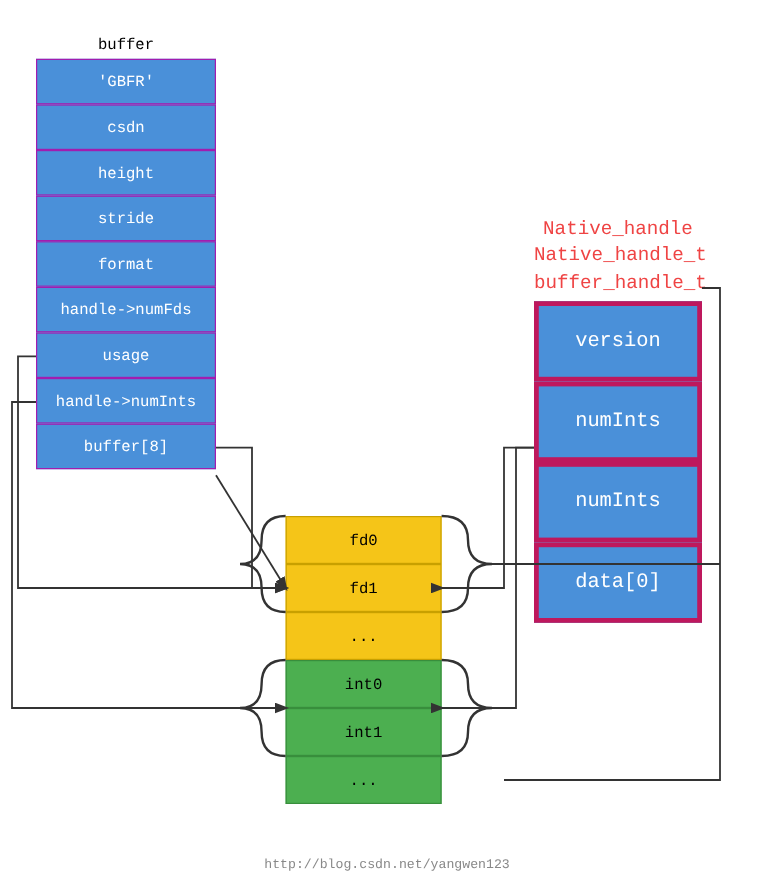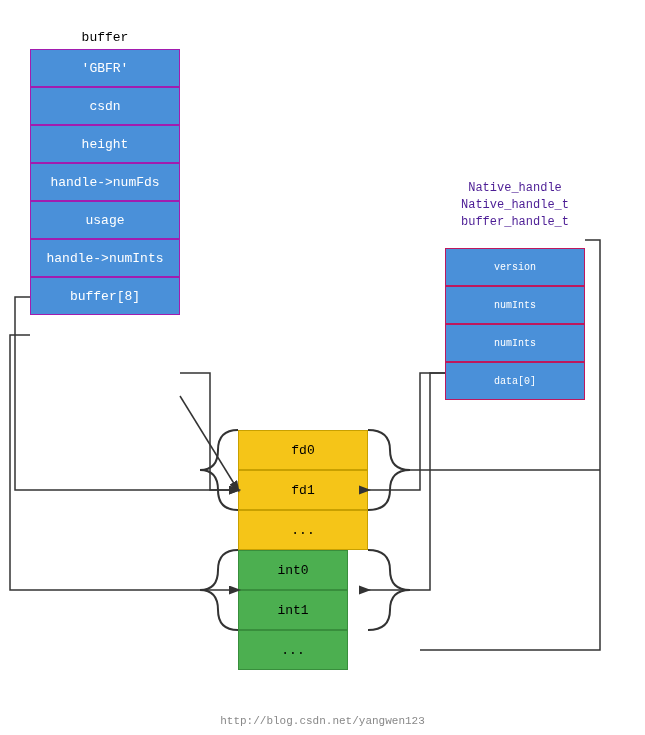--- a/index.html
+++ b/index.html
@@ -51,33 +51,33 @@
     
     .native-col {
       position: absolute;
       right: 60px;
       top: 180px;
       width: 140px;
     }
 
     .native-label {
       text-align: center;
-      margin-bottom: 18px;
-      font-size: 12px;
-      color: #4c1d95;
+      margin-bottom: 4px;
+      font-size: 16px;
+      color: #ef4444;
       line-height: 1.4;
     }
 
     .native-cell {
       background: #4a90d9;
-      border: 1px solid #be185d;
+      border: 4px solid #be185d;
       color: #fff;
       text-align: center;
-      padding: 8px 4px;
-      font-size: 10px;
+      padding: 20px 4px;
+      font-size: 17px;
       min-height: 38px;
       display: flex;
       align-items: center;
       justify-content: center;
     }
 
     .fd-cell {
       background: #f5c518;
       border: 1px solid #c8a000;
       color: #000;
@@ -126,20 +126,22 @@
 </head>
 <body>
 
 <div class="diagram-container">
 
   <div class="buffer-col">
     <div class="buffer-label">buffer</div>
     <div class="buffer-cell">'GBFR'</div>
     <div class="buffer-cell">csdn</div>
     <div class="buffer-cell">height</div>
+    <div class="buffer-cell">stride</div>
+    <div class="buffer-cell">format</div>
     <div class="buffer-cell">handle-&gt;numFds</div>
     <div class="buffer-cell">usage</div>
     <div class="buffer-cell">handle-&gt;numInts</div>
     <div class="buffer-cell">buffer[8]</div>
   </div>
 
   <div class="native-col">
     <div class="native-label">
       <div>Native_handle</div>
       <div>Native_handle_t</div>
@@ -150,21 +152,21 @@
     <div class="native-cell">numInts</div>
     <div class="native-cell">data[0]</div>
   </div>
 
   <div style="position:absolute; left:238px; top:430px; width:130px;">
     <div class="fd-cell">fd0</div>
     <div class="fd-cell">fd1</div>
     <div class="fd-cell">...</div>
   </div>
 
-  <div style="position:absolute; left:238px; top:550px; width:110px;">
+  <div style="position:absolute; left:238px; top:550px; width:130px;">
     <div class="int-cell">int0</div>
     <div class="int-cell">int1</div>
     <div class="int-cell">...</div>
   </div>
 
   <svg class="svg-overlay">
 
     <line x1="180" y1="396" x2="238" y2="490" stroke="#333" stroke-width="1.5" marker-end="url(#arrow)"></line>
 
     <defs>

